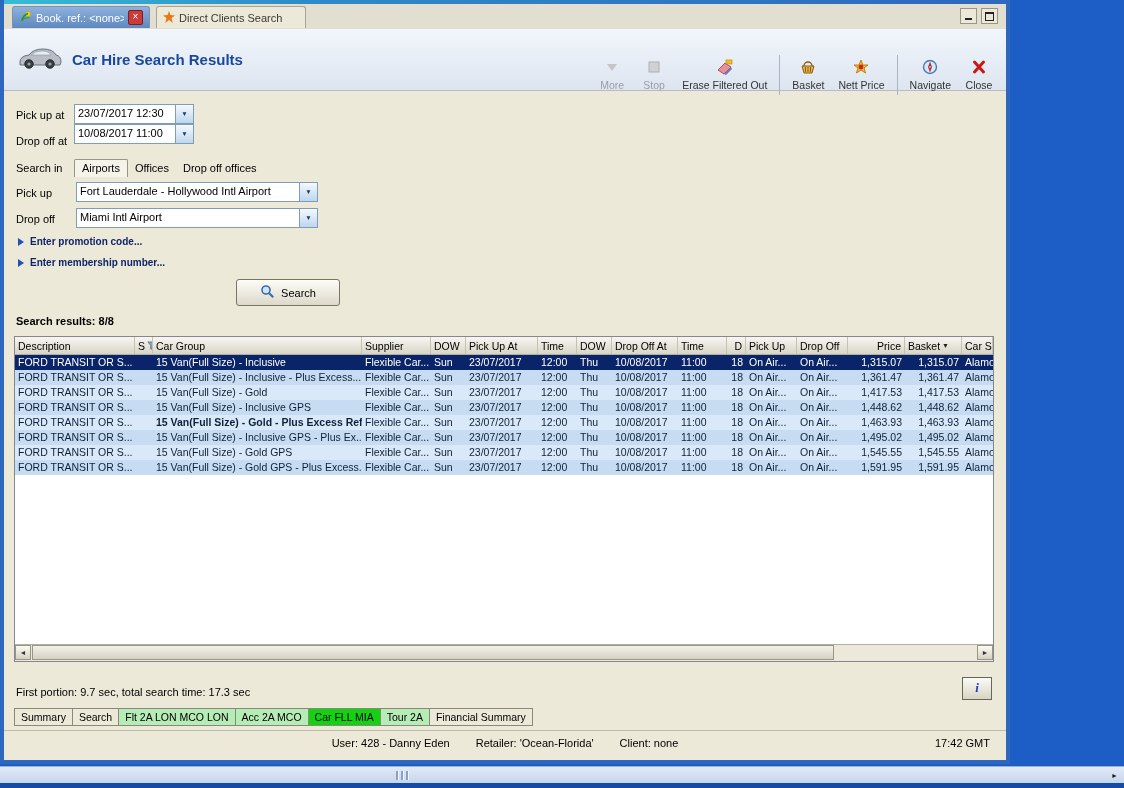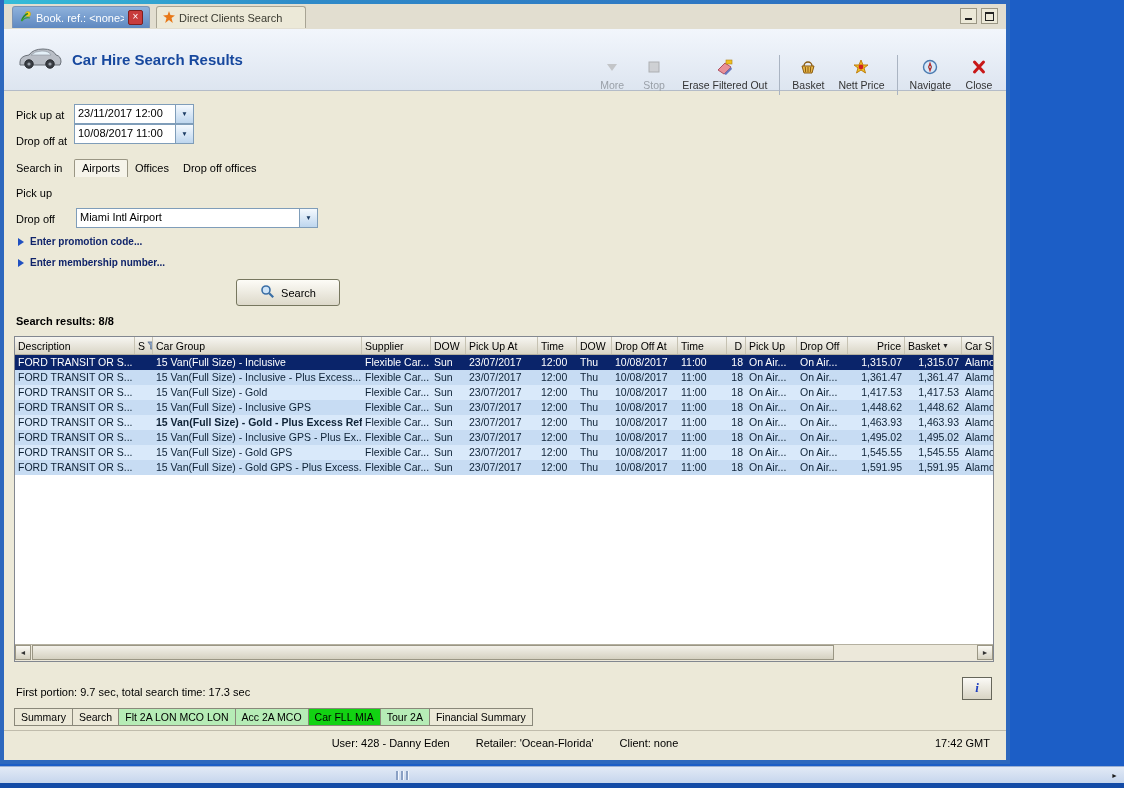--- a/index.html
+++ b/index.html
@@ -200,38 +200,42 @@
               <path d="M4.5 3 L13.5 13 M13.5 3 L4.5 13" stroke="#c81818" stroke-width="3" stroke-linecap="round"></path>
             </svg>
           </span>
           <div class="tb-label">Close</div>
         </div>
       </div>
   </div>
 
   <span class="flabel" style="top:109px;">Pick up at</span>
   <div class="field" style="left:70px;top:104px;width:120px;">
-    <span class="fval">23/11/2017 12:00</span>
+    <span class="fval">23/07/2017 12:30</span>
     <span class="drop-btn">▼</span>
   </div>
 
   <span class="flabel" style="top:135px;">Drop off at</span>
   <div class="field" style="left:70px;top:124px;width:120px;">
     <span class="fval">10/08/2017 11:00</span>
     <span class="drop-btn">▼</span>
   </div>
 
   <span class="flabel" style="top:162px;">Search in</span>
   <div class="si-strip">
       <div class="si-tab active">Airports</div>
       <div class="si-tab">Offices</div>
       <div class="si-tab">Drop off offices</div>
     </div>
 
   <span class="flabel" style="top:187px;">Pick up</span>
+  <div class="field" style="left:72px;top:182px;width:242px;">
+    <span class="fval">Fort Lauderdale - Hollywood Intl Airport</span>
+    <span class="drop-btn">▼</span>
+  </div>
 
   <span class="flabel" style="top:213px;">Drop off</span>
   <div class="field" style="left:72px;top:208px;width:242px;">
     <span class="fval">Miami Intl Airport</span>
     <span class="drop-btn">▼</span>
   </div>
 
   <div class="expander" style="left:14px;top:236px;">
     <span class="exp-arrow"></span>
     <span>Enter promotion code...</span>

